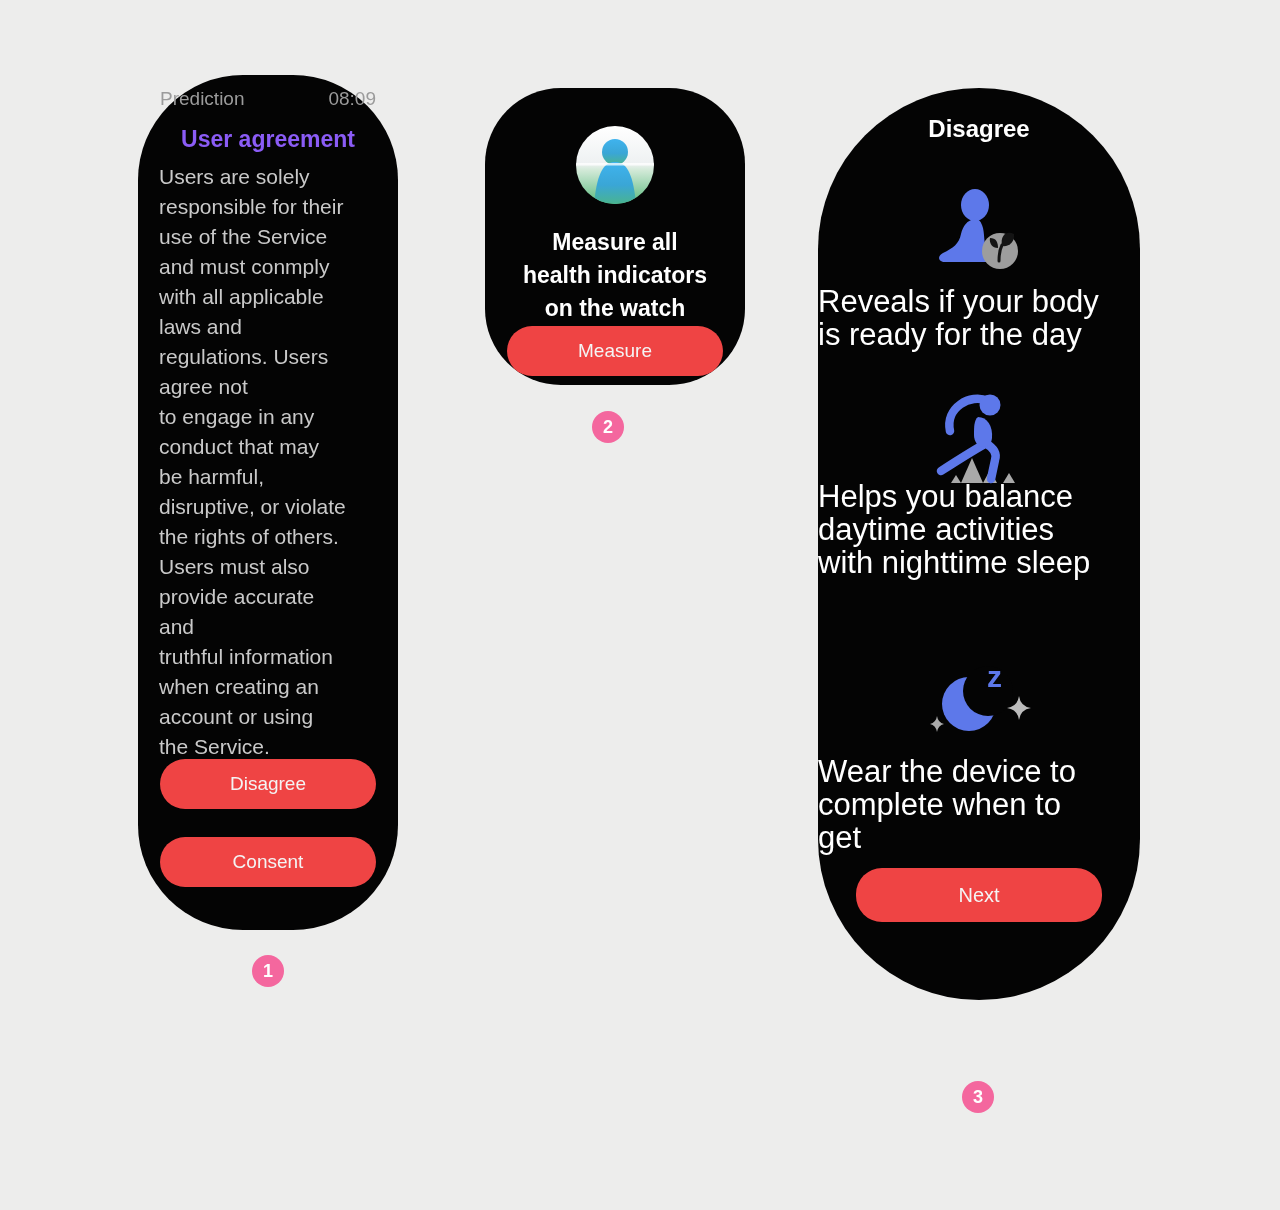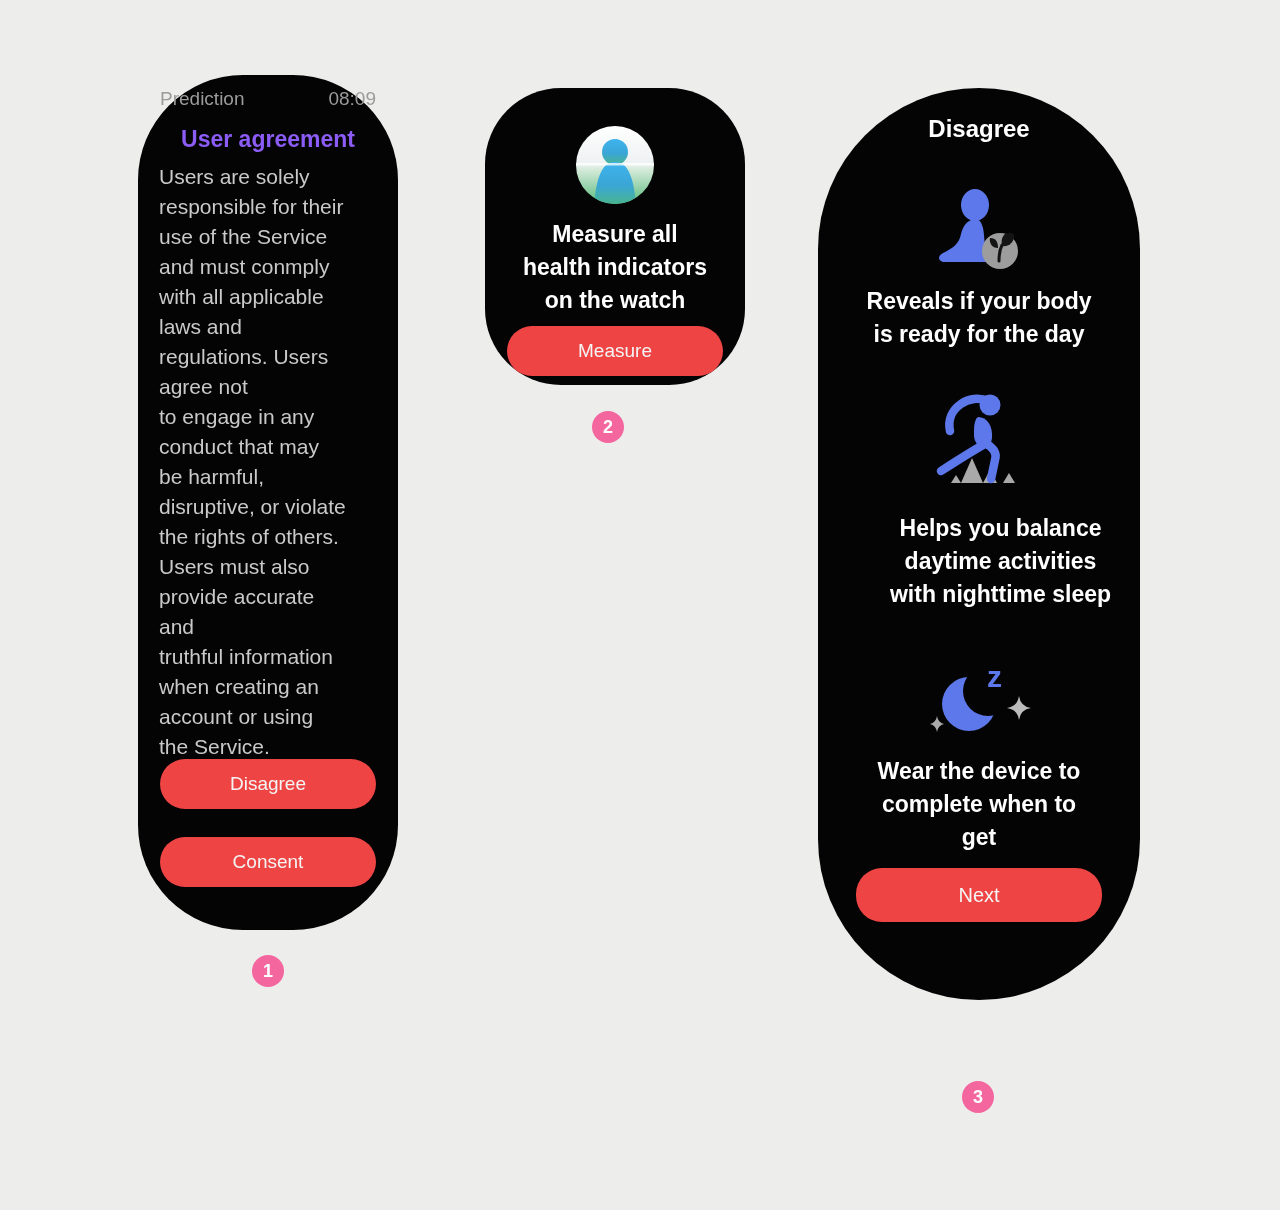--- a/index.html
+++ b/index.html
@@ -40,41 +40,41 @@
     display: flex; align-items: center; justify-content: center;
     cursor: pointer;
   }
   #disagree-btn { top: 684px; }
   #consent-btn  { top: 762px; }
 
   
   #screen-measure { left: 485px; top: 88px; width: 260px; height: 297px; border-radius: 76px; }
   .avatar-wrap { position: absolute; top: 38px; left: 91px; width: 78px; height: 78px; }
   .measure-message {
-    position: absolute; top: 130px; left: 0; right: 0;
+    position: absolute; top: 138px; left: 0; right: 0;
     text-align: center; font-size: 23px; font-weight: 700; line-height: 33px; color: #ffffff;
   }
   #measure-btn { top: 238px; }
 
   
   #screen-readiness { left: 818px; top: 88px; width: 322px; height: 912px; border-radius: 161px; }
   .readiness-title {
     position: absolute; top: 27px; left: 0; right: 0;
     text-align: center; font-size: 24px; font-weight: 700; color: #ffffff;
   }
   .readiness-icon { position: absolute; left: 0; right: 0; display: flex; justify-content: center; }
   #readiness-icon-1 { top: 100px; }
   #readiness-icon-2 { top: 303px; }
   #readiness-icon-3 { top: 566px; }
   .readiness-text {
     position: absolute; left: 0; right: 0;
-    text-align: center; font-size: 23px; font-weight: 700; line-height: 33px; color: #ffffff;
+    font-size: 31px; font-weight: 400; line-height: 33px; color: #ffffff;
   }
   #readiness-text-1 { top: 197px; }
-  #readiness-text-2 { top: 424px; margin-left: 43px; }
+  #readiness-text-2 { top: 392px; }
   #readiness-text-3 { top: 667px; }
   #next-btn { left: 38px; top: 780px; width: 246px; height: 54px; font-size: 20px; }
 
   
   .step-badge {
     position: absolute; width: 32px; height: 32px; border-radius: 50%;
     background: #f4679e; color: #ffffff;
     display: flex; align-items: center; justify-content: center;
     font-size: 18px; font-weight: 700;
   }

